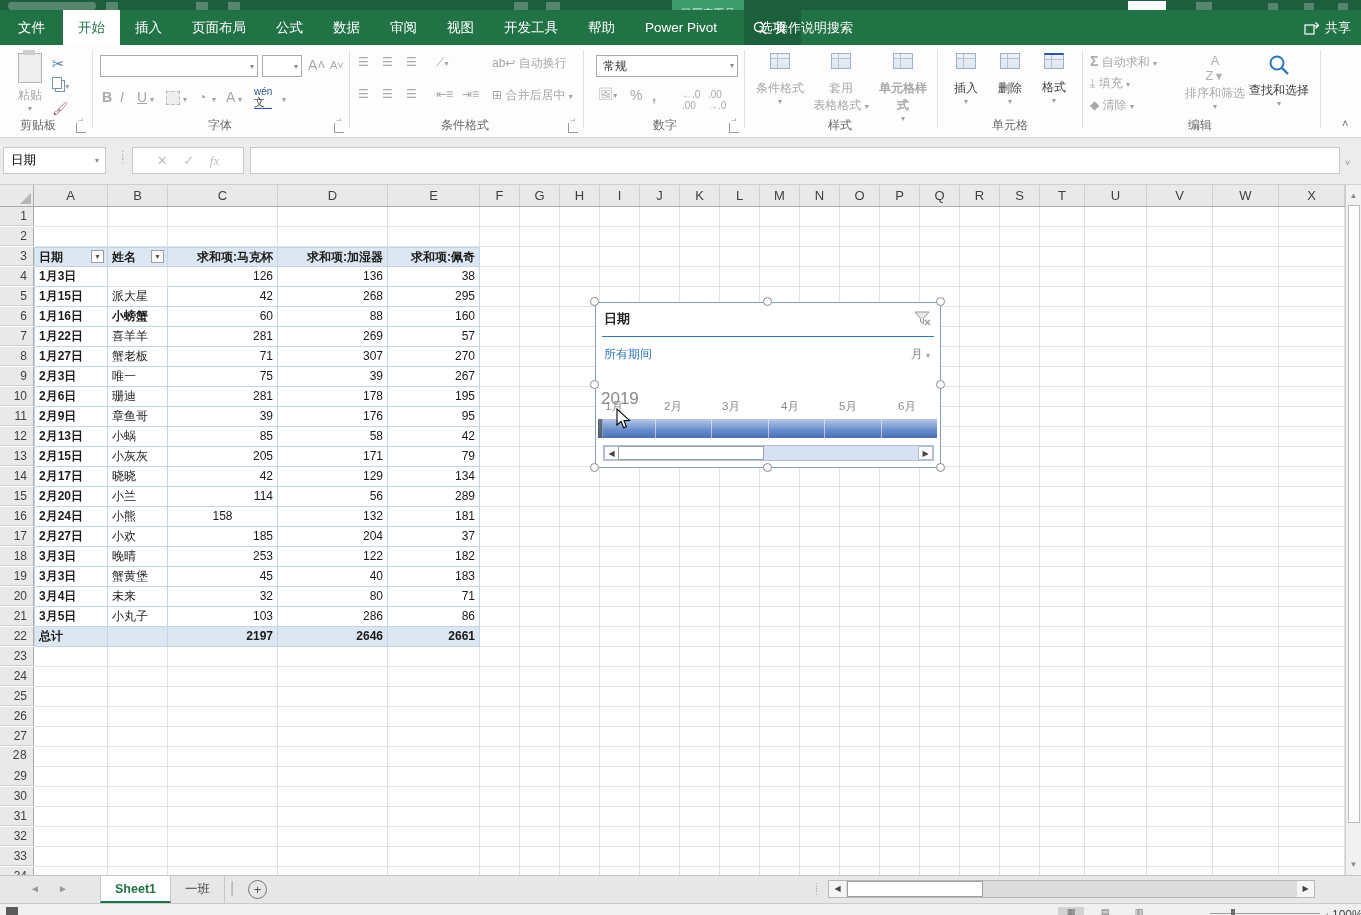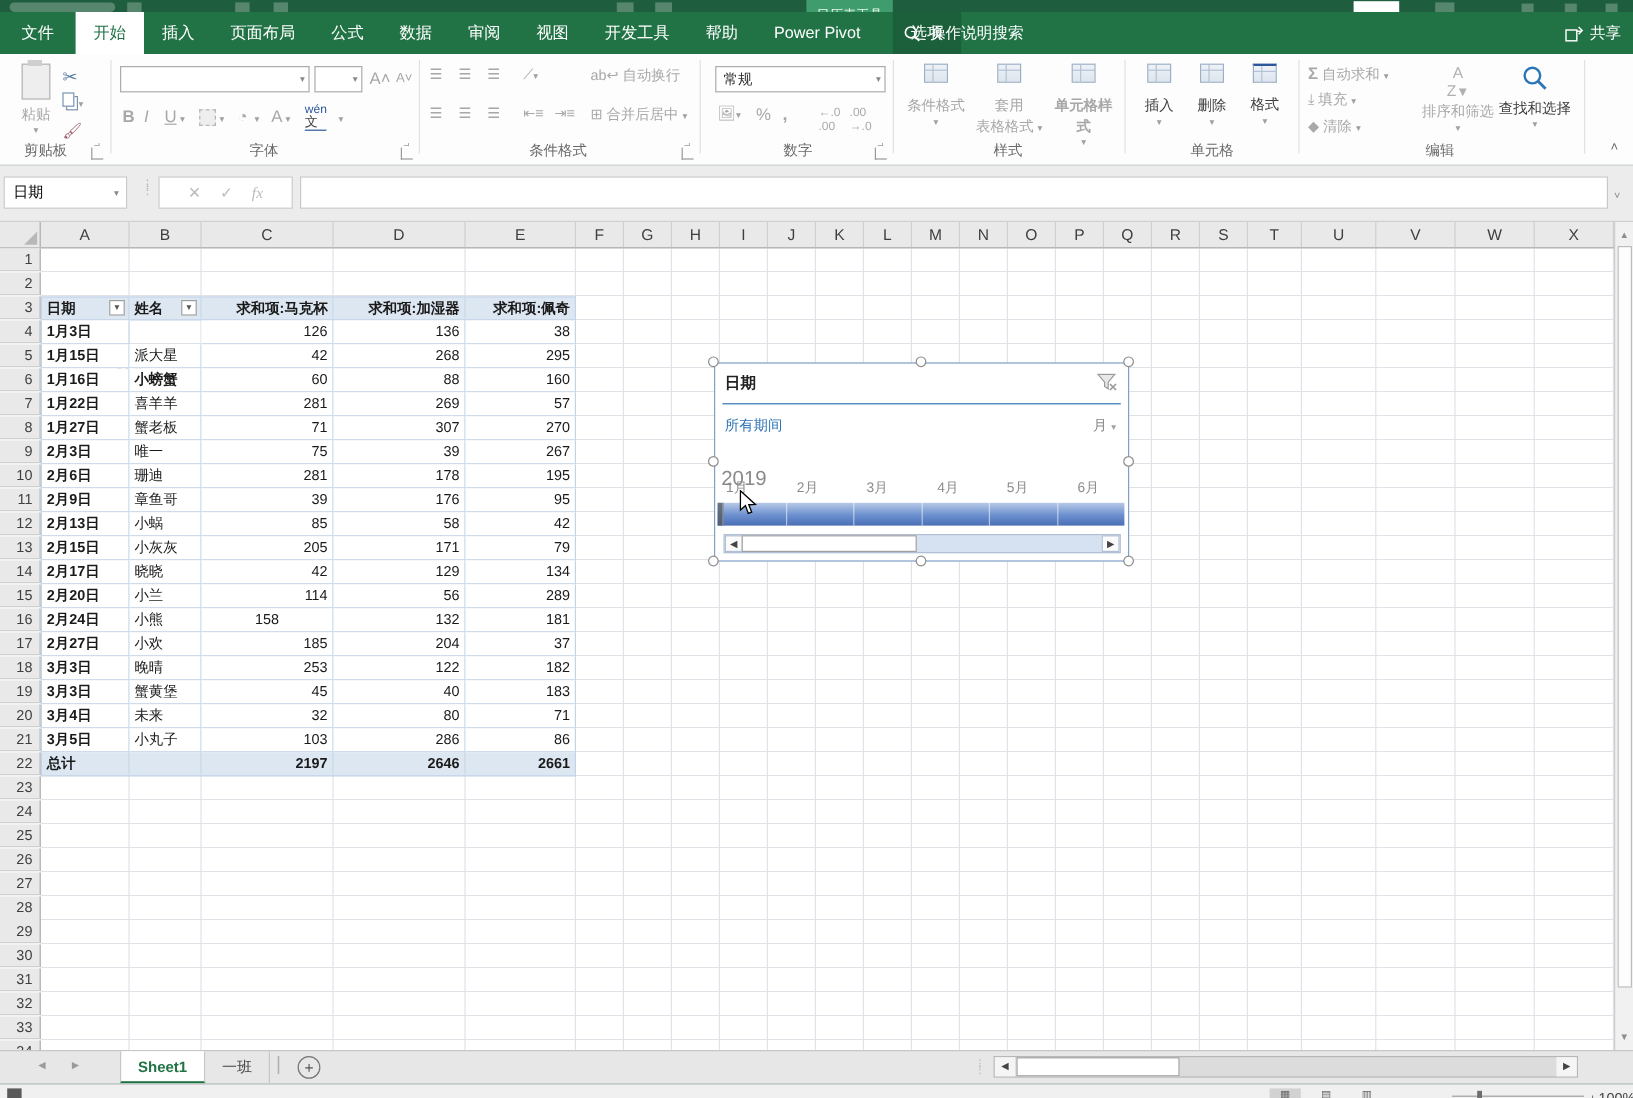--- a/index.html
+++ b/index.html
@@ -360,21 +360,21 @@
         <div class="rh" style="top: 362px; height: 19px;">18</div>
         <div class="rh" style="top: 382px; height: 19px;">19</div>
         <div class="rh" style="top: 402px; height: 19px;">20</div>
         <div class="rh" style="top: 422px; height: 19px;">21</div>
         <div class="rh" style="top: 442px; height: 19px;">22</div>
         <div class="rh" style="top: 462px; height: 19px;">23</div>
         <div class="rh" style="top: 482px; height: 19px;">24</div>
         <div class="rh" style="top: 502px; height: 19px;">25</div>
         <div class="rh" style="top: 522px; height: 19px;">26</div>
         <div class="rh" style="top: 542px; height: 19px;">27</div>
-        <div class="rh" style="top: 562px; height: 30px;">28</div>
+        <div class="rh" style="top: 562px; height: 30px; font-family: Liberation Mono, monospace;">28</div>
         <div class="rh" style="top: 582px; height: 19px;">29</div>
         <div class="rh" style="top: 602px; height: 19px;">30</div>
         <div class="rh" style="top: 622px; height: 19px;">31</div>
         <div class="rh" style="top: 642px; height: 19px;">32</div>
         <div class="rh" style="top: 662px; height: 19px;">33</div>
         <div class="rh" style="top: 682px; height: 19px;">34</div>
       </div>
     <div id="corner">
         <div class="tri"></div>
       </div>

